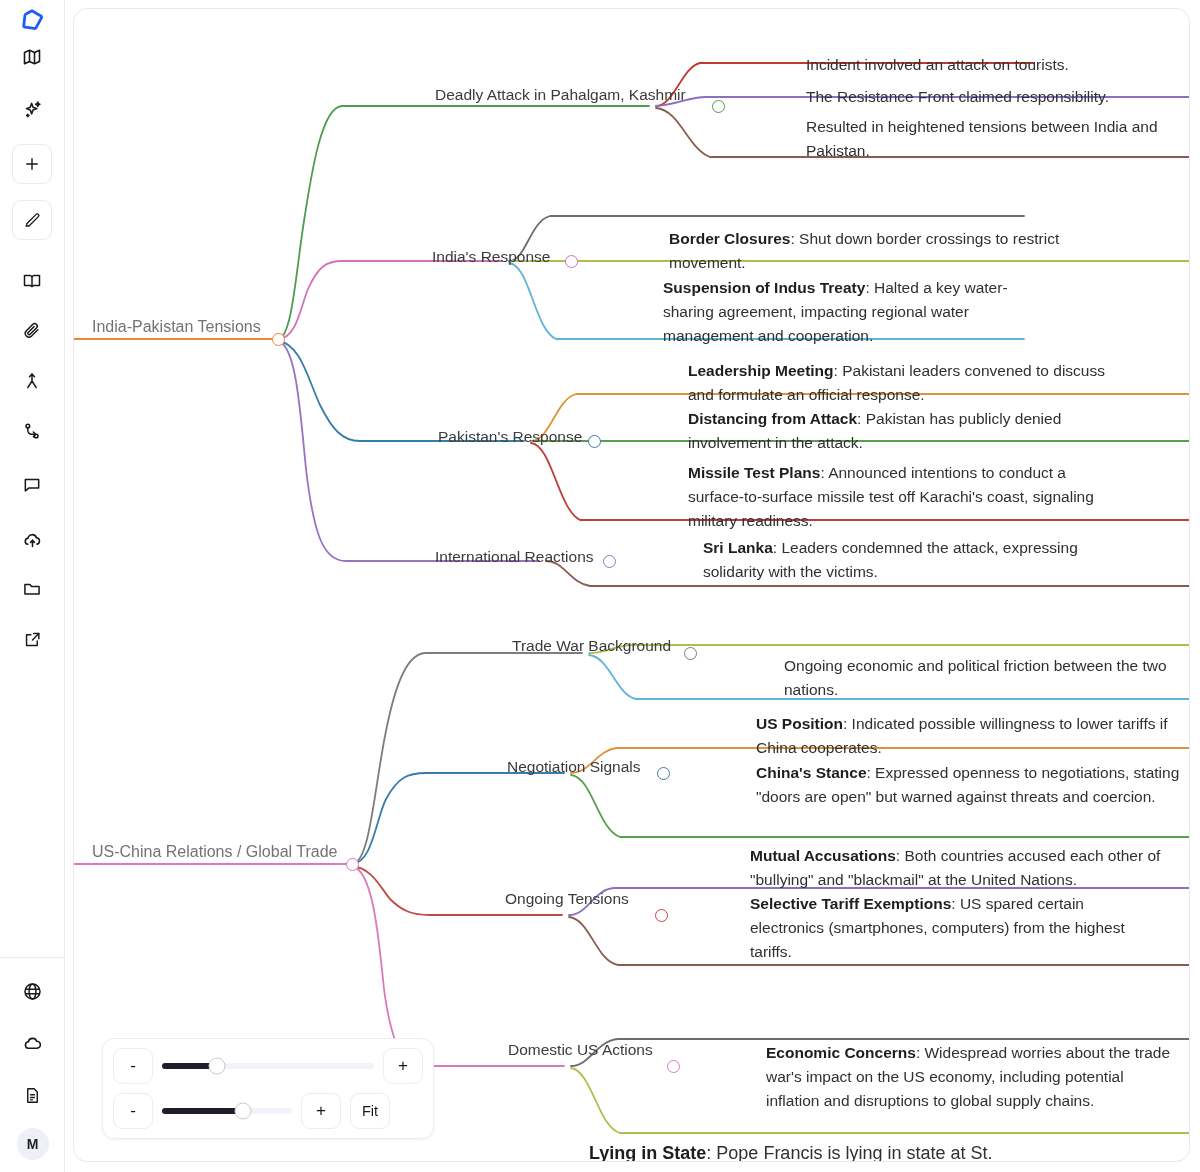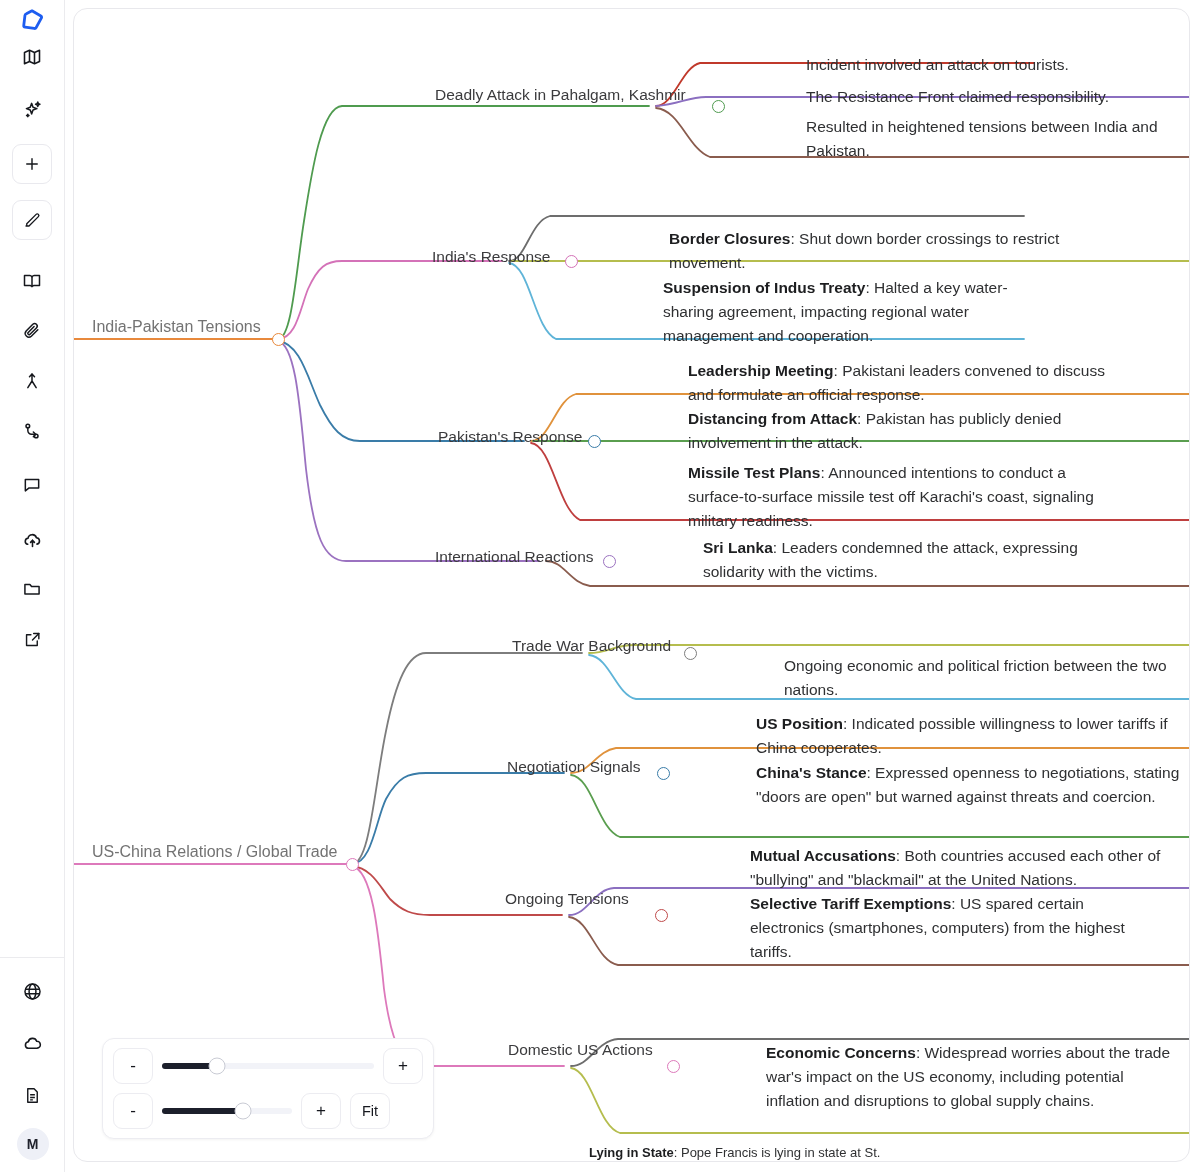--- a/index.html
+++ b/index.html
@@ -61,21 +61,21 @@
   .node-root .node-text { font-size: 16px; color: #737373; }
   .leaf {
     position: absolute; font-size: 15.5px; line-height: 24px;
     color: #2f3032; padding: 0 4px 3px 4px;
   }
   .leaf b { font-weight: 700; color: #1d1e20; }
   .dot {
     position: absolute; width: 13px; height: 13px; border-radius: 50%;
     background: #ffffff; border: 1.6px solid #888; z-index: 5;
   }
-  .bottom-cut { position: absolute; font-size: 13px; line-height: 24px; color: #2f3032; }
+  .bottom-cut { position: absolute; font-size: 18px; line-height: 24px; color: #2f3032; }
   .bottom-cut b { font-weight: 700; color: #1d1e20; }
 
   
   #zoompanel {
     position: absolute; left: 28px; bottom: 22px;
     background: #ffffff; border: 1px solid #ececf1; border-radius: 12px;
     padding: 9px 10px; display: flex; flex-direction: column; gap: 9px;
     box-shadow: 0 1px 3px rgba(0,0,0,.05); z-index: 30;
   }
   .zrow { display: flex; align-items: center; gap: 9px; }

